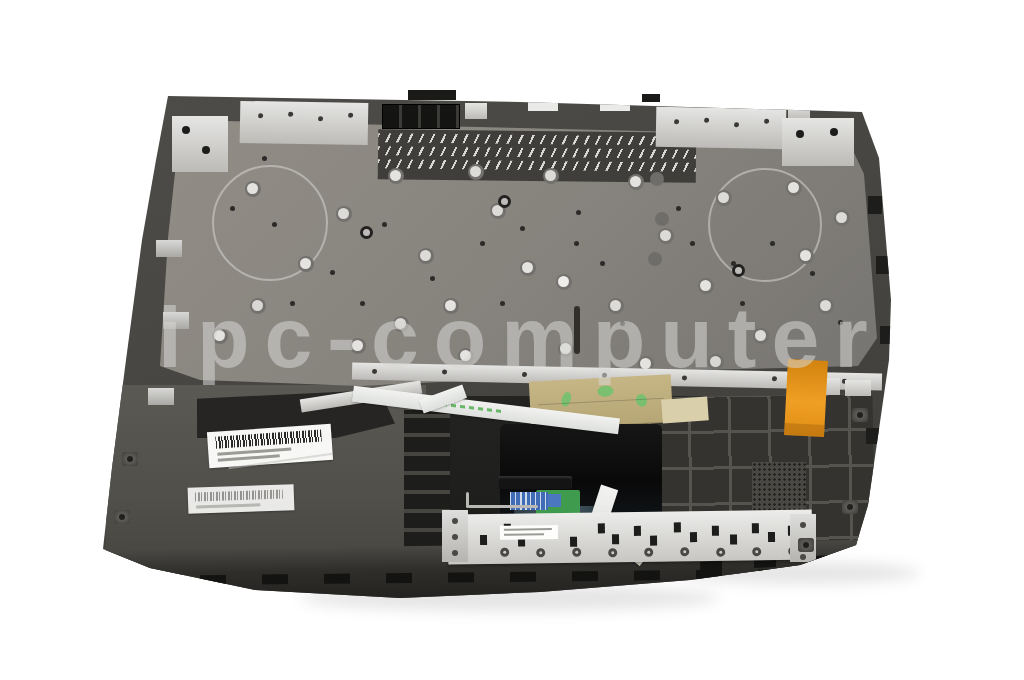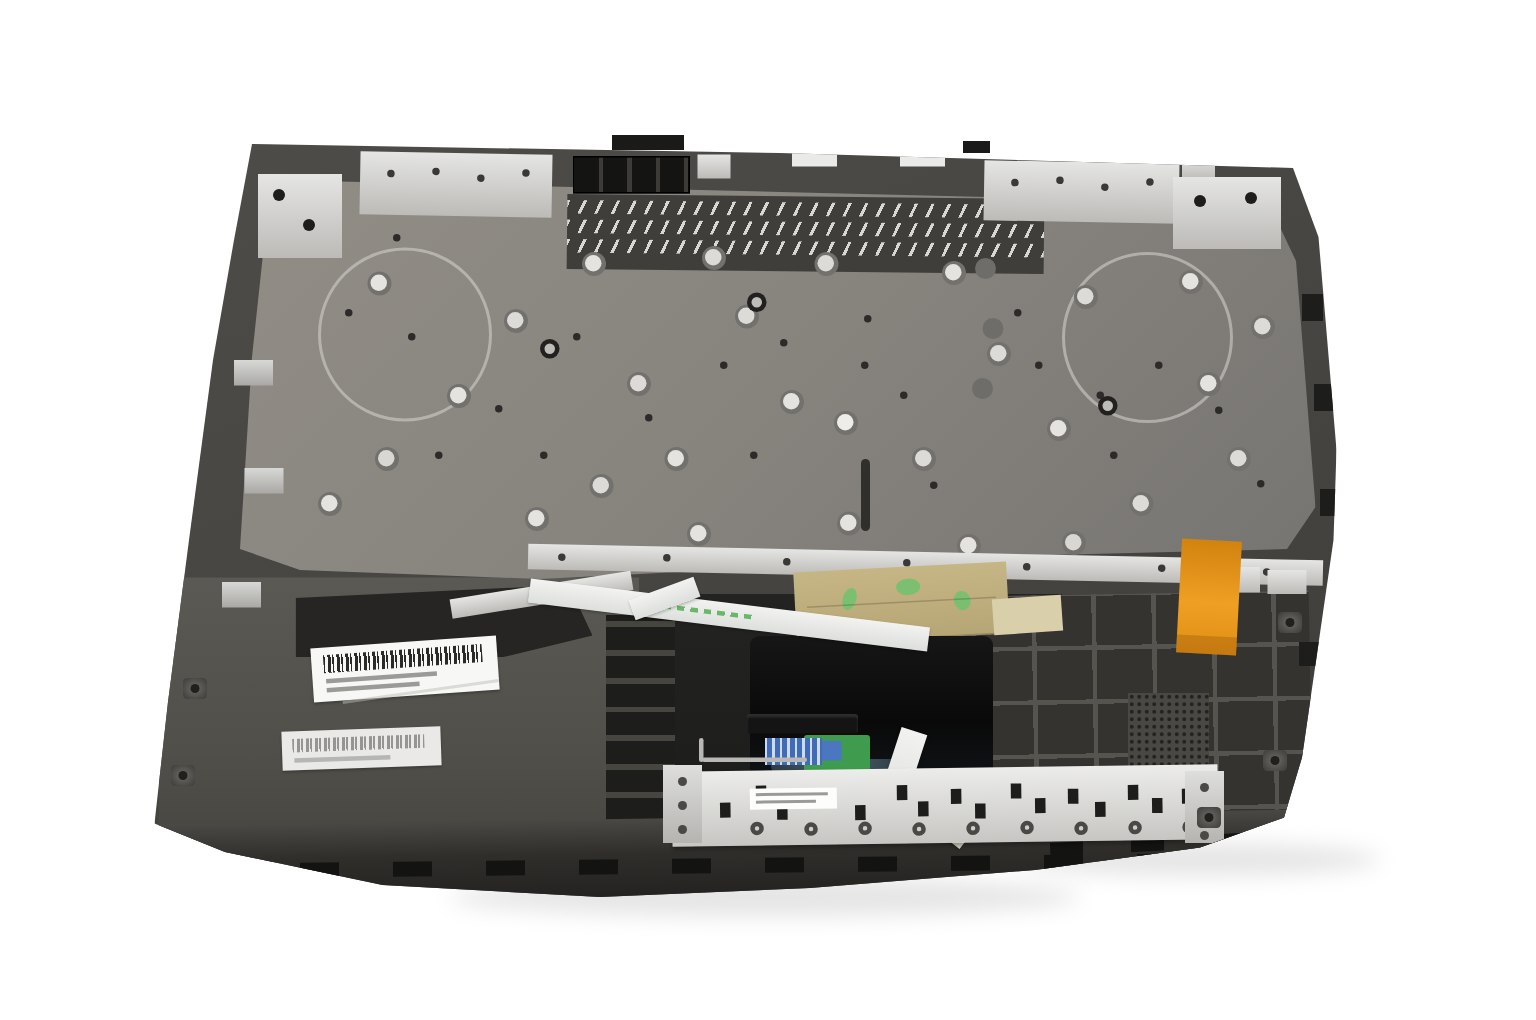--- a/index.html
+++ b/index.html
@@ -288,13 +288,14 @@
     <div class="abs post" style="left:122px;top:452px;"></div>
     <div class="abs post" style="left:852px;top:408px;"></div>
     <div class="abs post" style="left:842px;top:500px;"></div>
     <div class="abs post" style="left:798px;top:538px;"></div>
     <div class="abs scratch"></div>
   </div>
 
   <div class="abs" style="left:408px;top:90px;width:48px;height:10px;background:#1a1a18;"></div>
   <div class="abs" style="left:642px;top:94px;width:18px;height:8px;background:#1a1a18;"></div>
 
+  <div class="abs watermark">ipc-computer</div>
 </div>
 
 </body></html>

